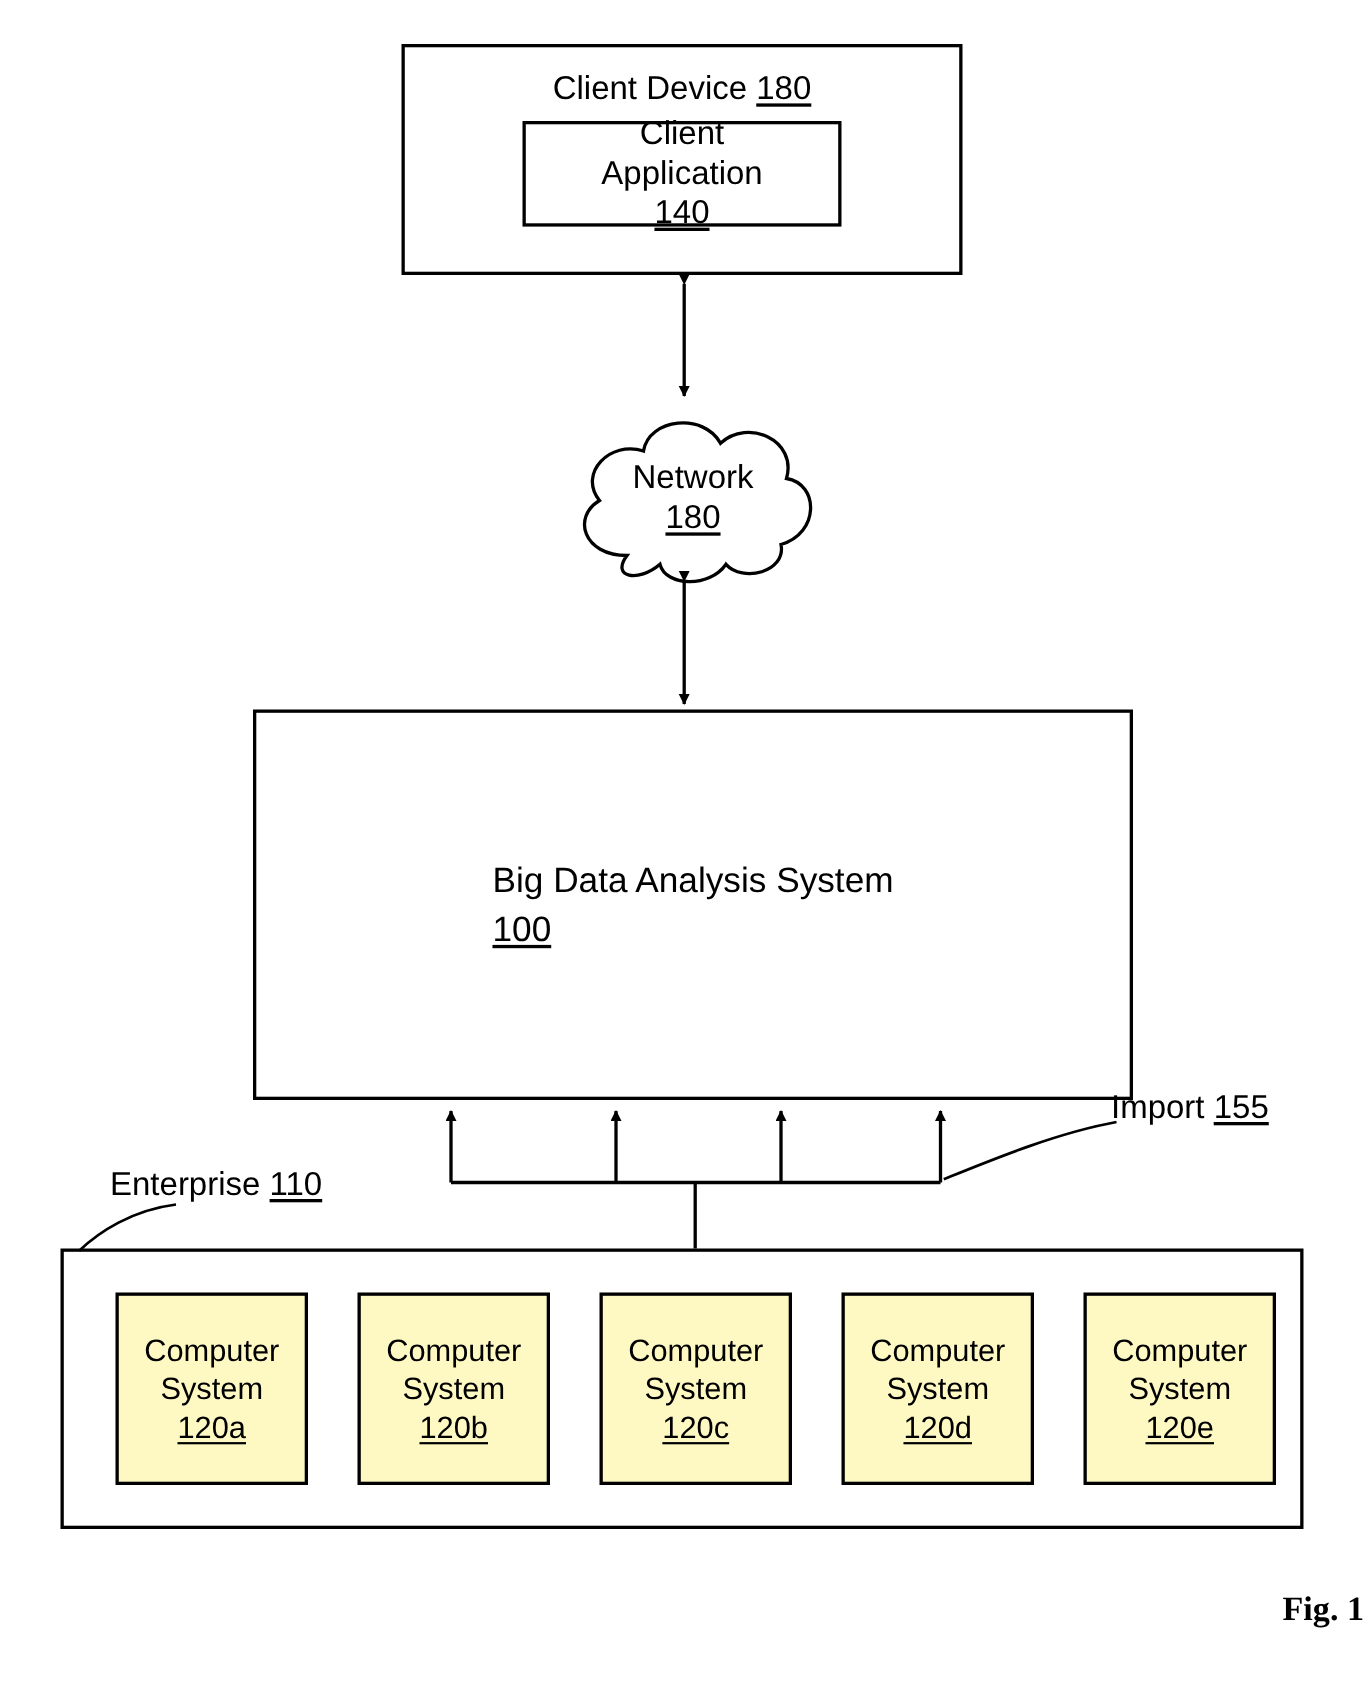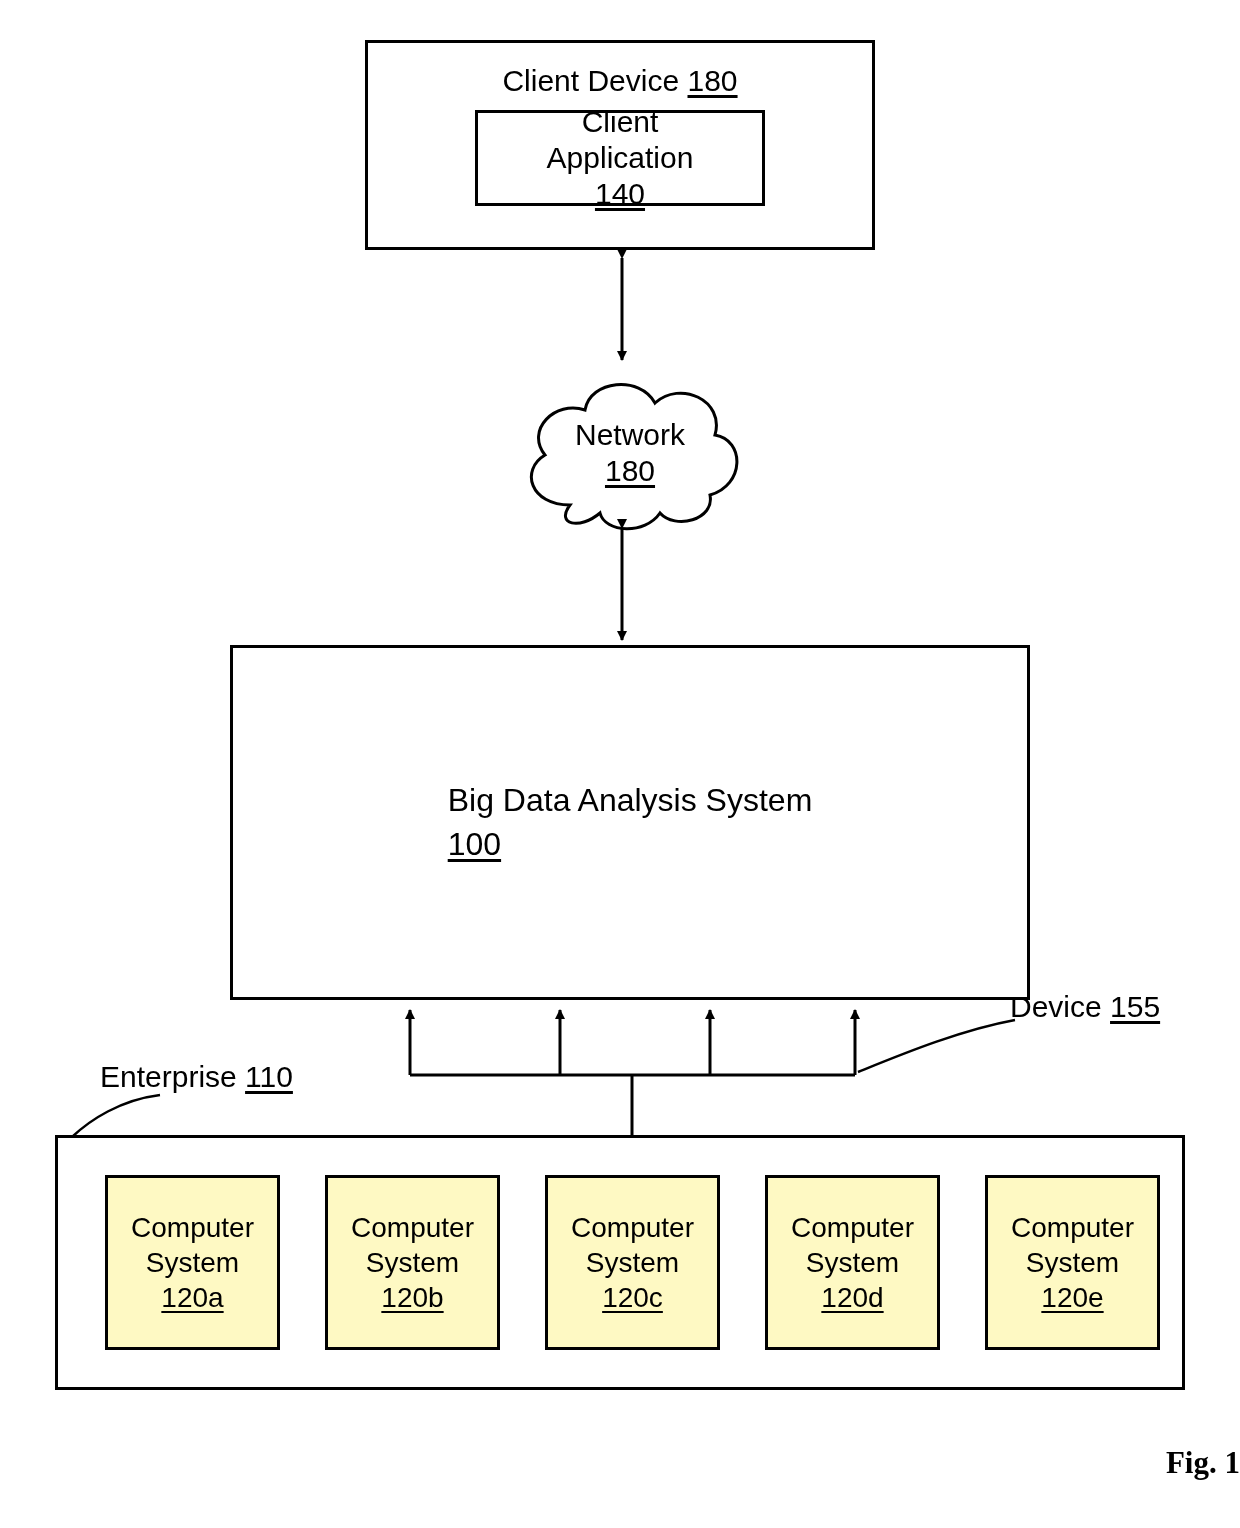--- a/index.html
+++ b/index.html
@@ -221,18 +221,18 @@
 
     <path d="M160 1095 C120 1100 90 1120 72 1137" stroke="#000" stroke-width="2.5" fill="none"></path>
 
     <path d="M1015 1020 C960 1030 900 1055 858 1072" stroke="#000" stroke-width="2.5" fill="none"></path>
   </svg>
 
   <div class="callout-label" style="left:100px; top:1060px;">
     <span>Enterprise </span><span class="underline">110</span>
   </div>
   <div class="callout-label" style="left:1010px; top:990px;">
-    <span>Device </span><span class="underline">155</span>
+    <span>Import </span><span class="underline">155</span>
   </div>
 
   <div class="figcap">Fig. 1</div>
 
 </div>
 
 </body></html>

